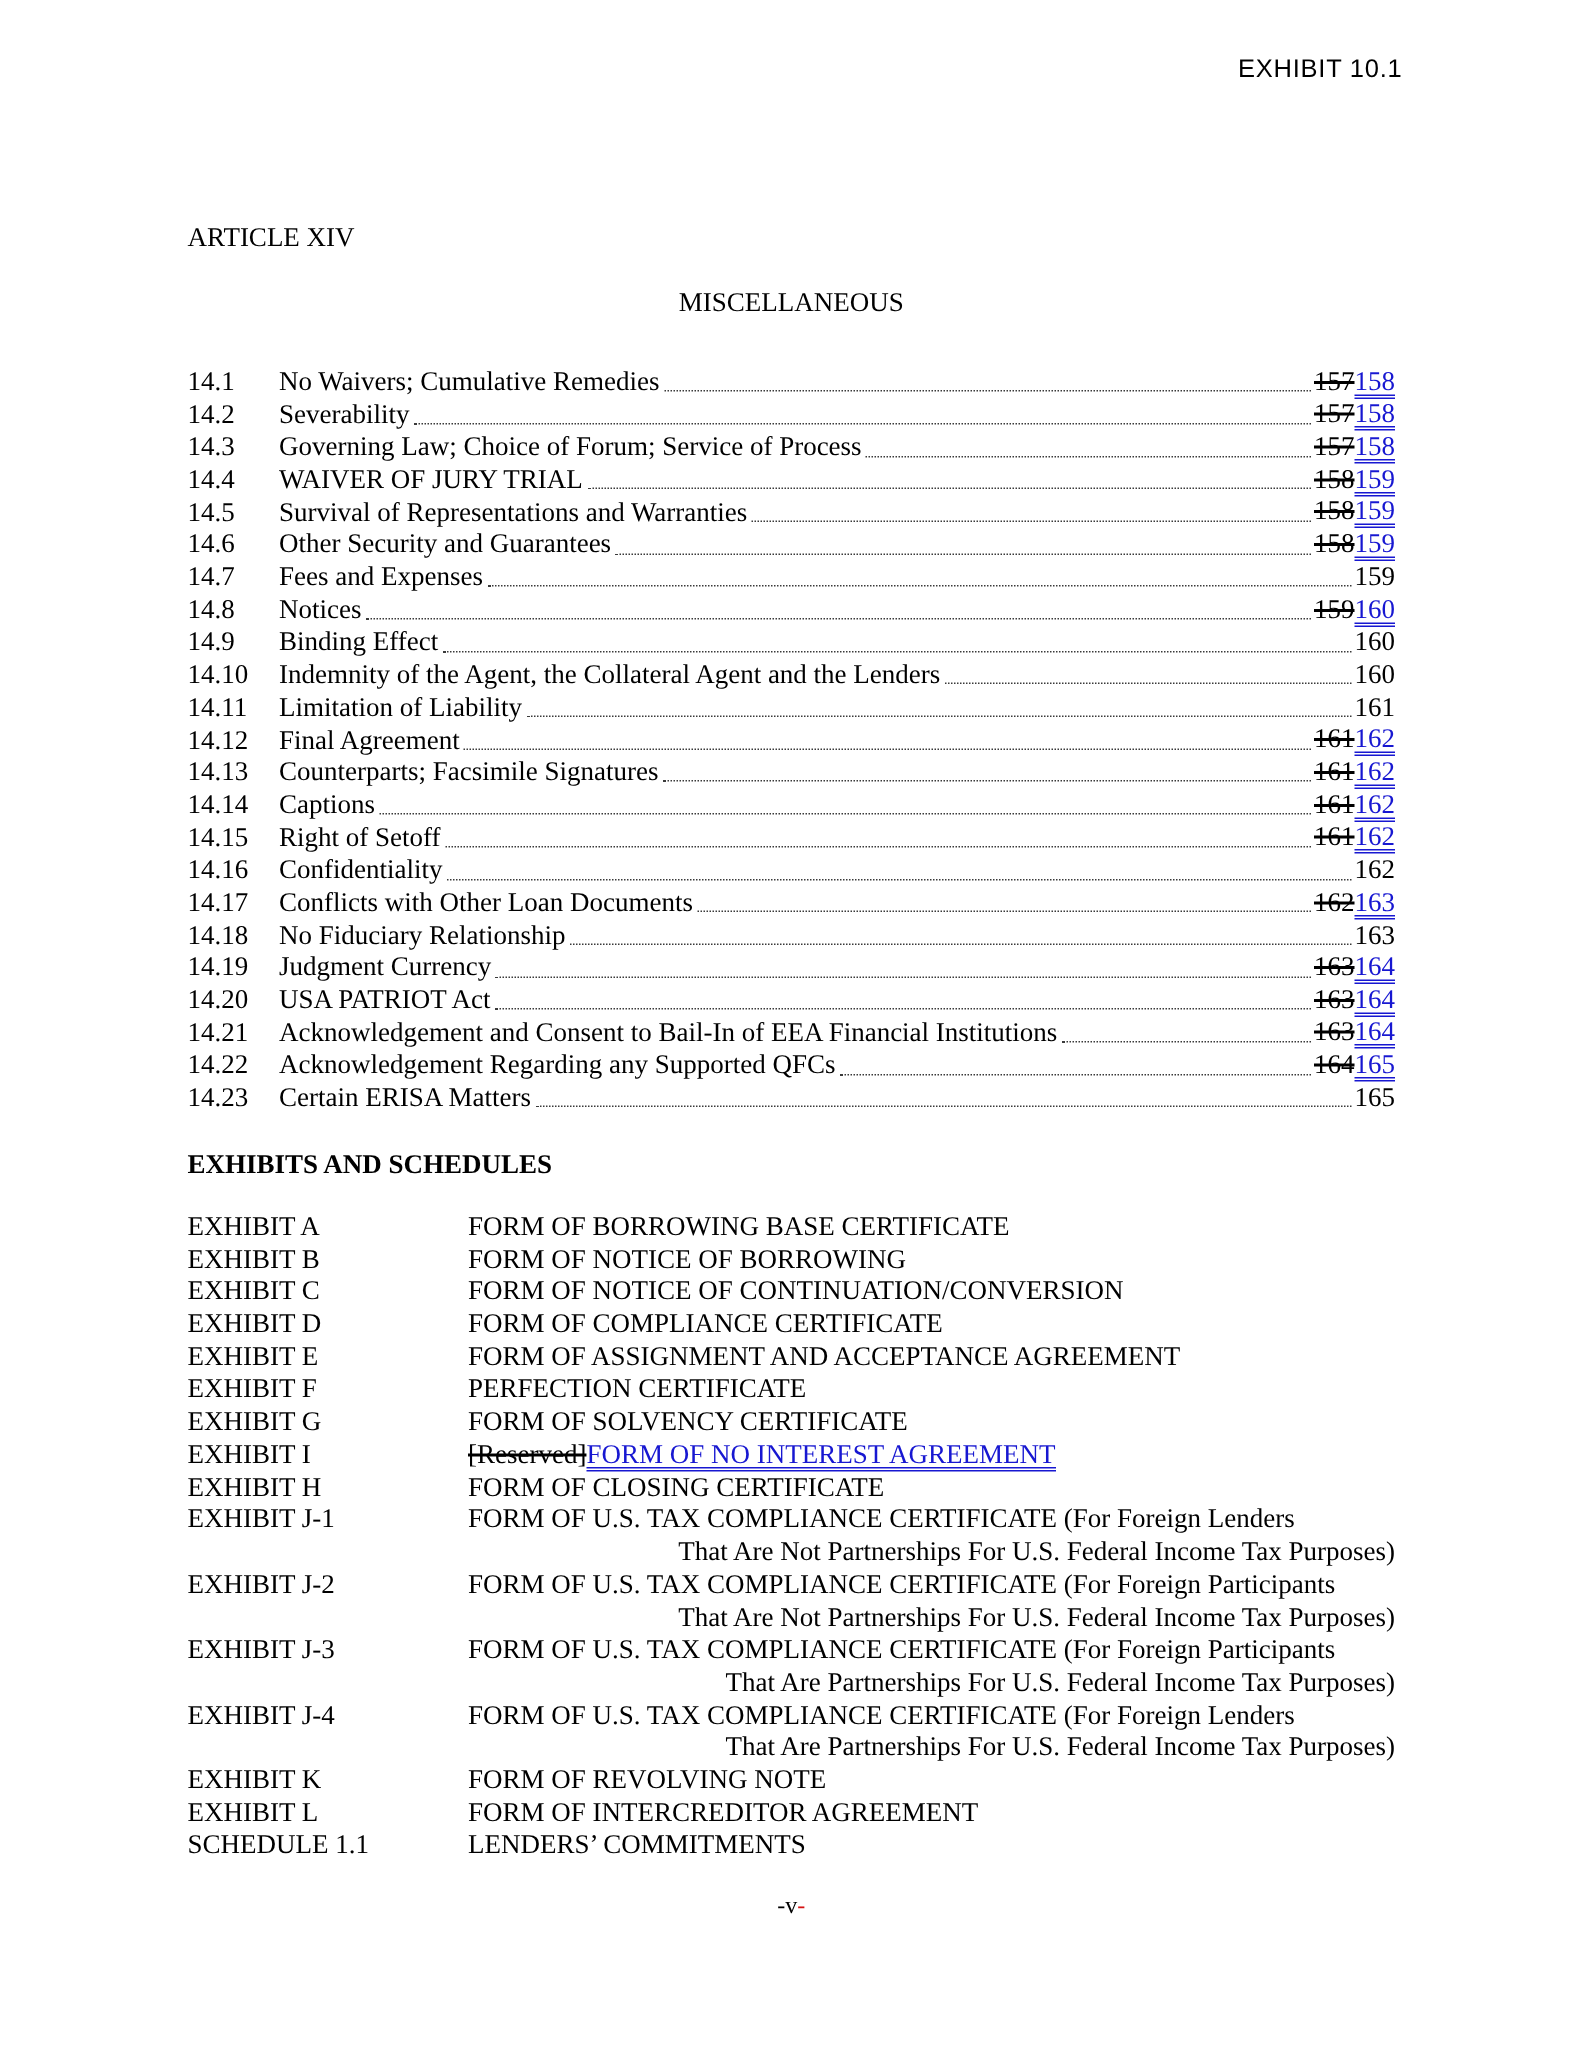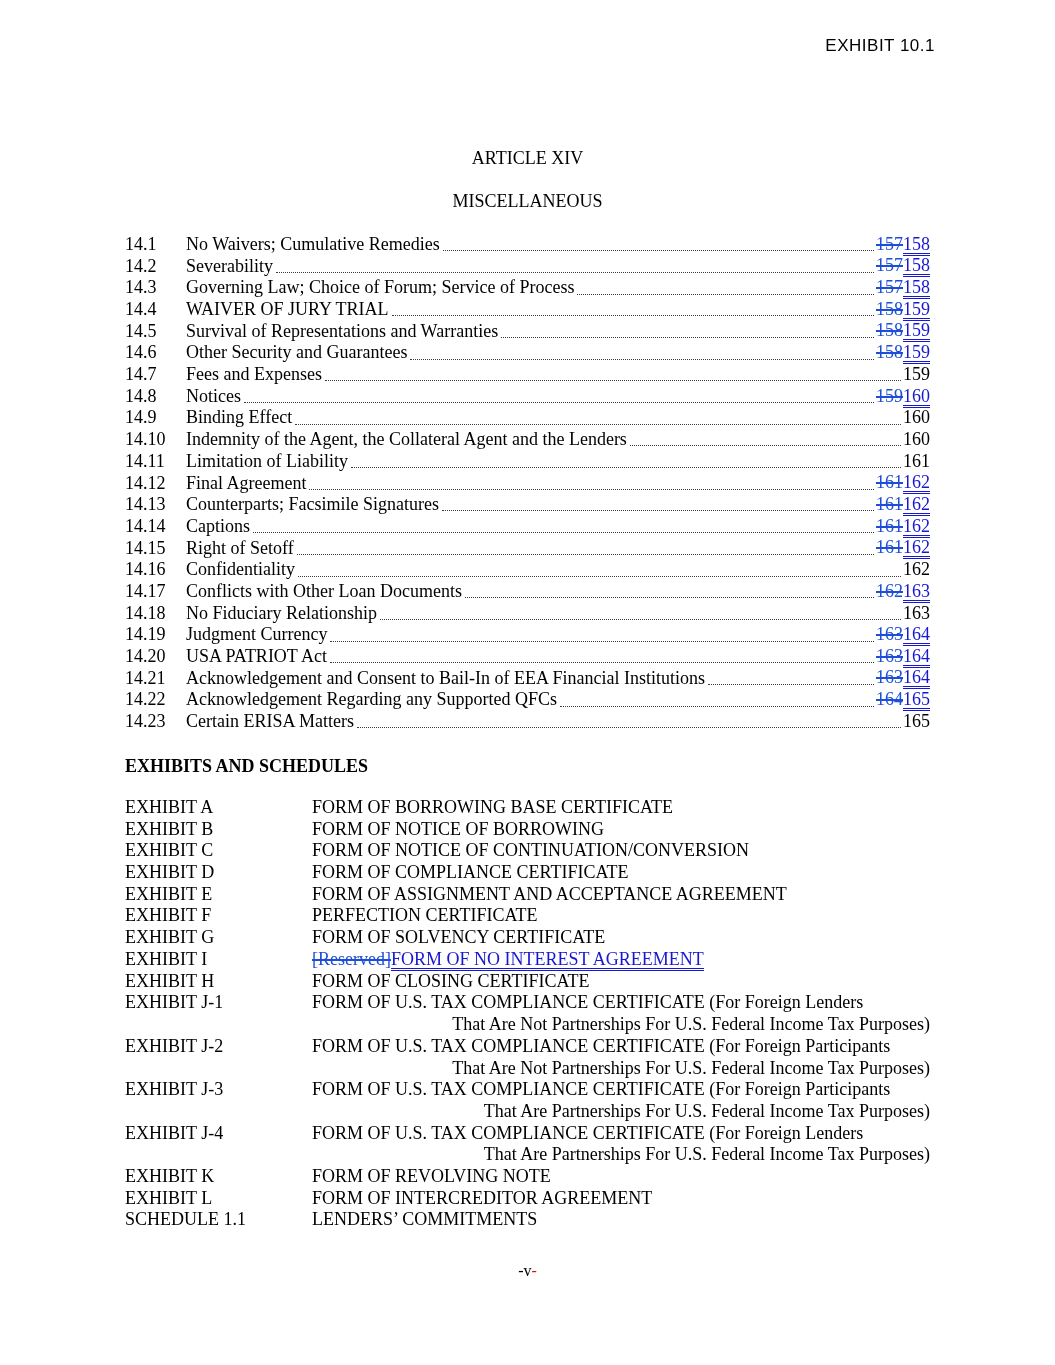--- a/index.html
+++ b/index.html
@@ -11,37 +11,37 @@
     font-size:18px;
     box-sizing:border-box;
     padding:147px 125px 0 125px;
     overflow:hidden;
   }
   .doc-header{
     position:absolute;top:36px;right:120px;
     font-family:"Liberation Sans",sans-serif;
     font-size:17px;letter-spacing:0.5px;
   }
-  .heading{text-align:center;line-height:22px;}
+  .heading{text-align:left;line-height:22px;}
   .subheading{text-align:center;line-height:22px;margin-top:21px;}
-  .toc{margin-top:22px;}
+  .toc{margin-top:32px;}
   .toc-row{
     display:flex;align-items:flex-end;
     line-height:21.7px;height:21.7px;
     white-space:nowrap;
   }
   .toc-num{flex:0 0 61px;}
   .toc-title{flex:0 0 auto;}
   .leader{
     flex:1 1 auto;min-width:12px;
     border-bottom:1.5px dotted #3a3a3a;
     margin:0 2px 4.5px 3px;
   }
   .pages{flex:0 0 auto;}
-  .del{color:#1d4ed8;text-decoration:line-through;text-decoration-thickness:1.5px;}
+  .del{color:#000000;text-decoration:line-through;text-decoration-thickness:1.5px;}
   .ins{
     color:#1717d1;display:inline-block;
     border-bottom:3px double #1717d1;
     line-height:18px;
   }
   .exhibits-heading{font-weight:bold;margin-top:22px;line-height:22px;}
   .exhibit-list{margin-top:20px;}
   .exhibit-row{display:flex;line-height:21.7px;}
   .exhibit-label{flex:0 0 187px;}
   .exhibit-desc{flex:1 1 auto;}

